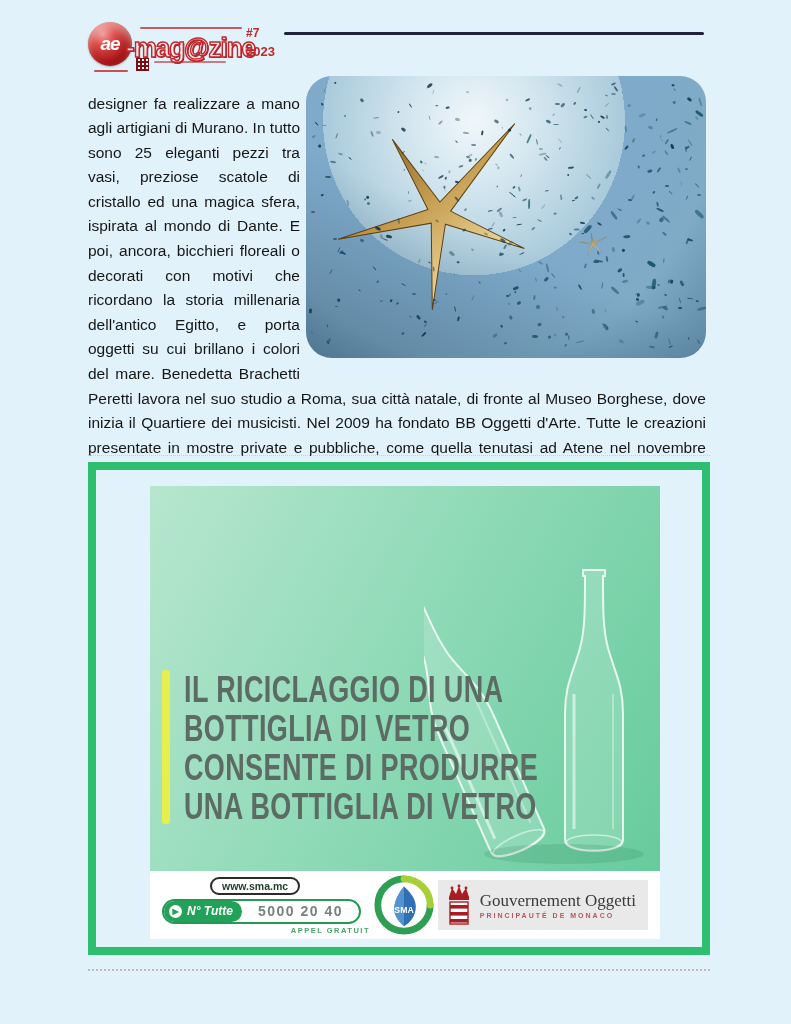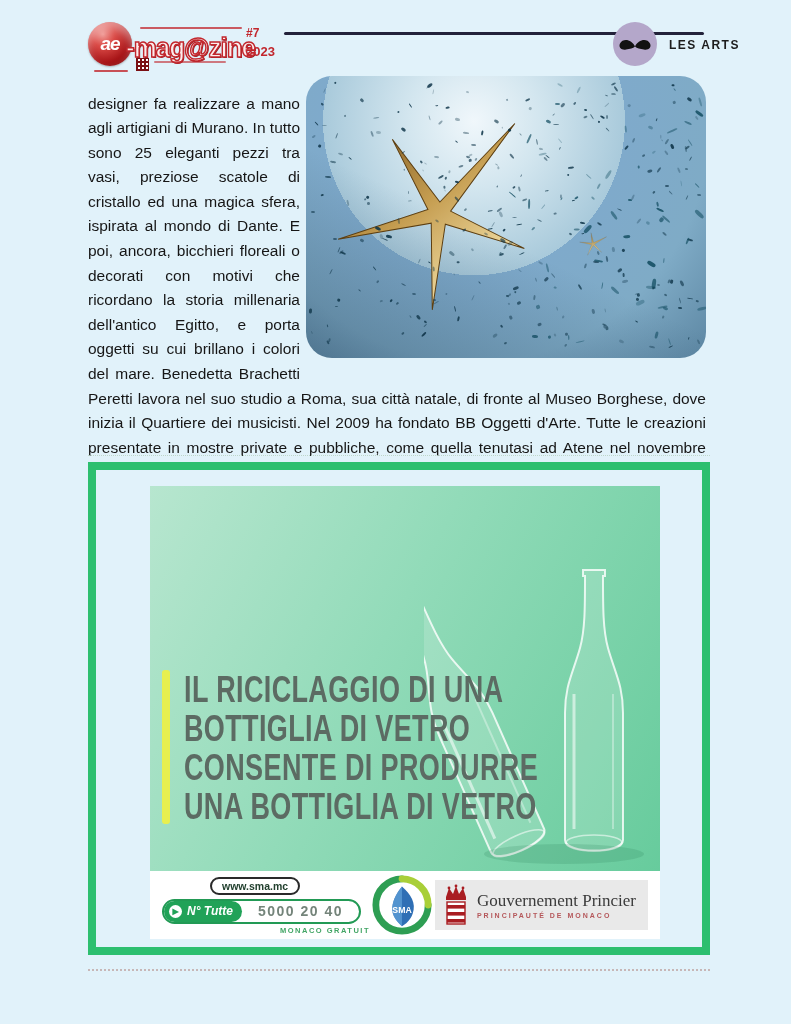--- a/index.html
+++ b/index.html
@@ -96,28 +96,20 @@
     </div>
     <div class="micro m1"></div>
     <div class="logo-word">-mag@zine</div>
     <div class="micro m2"></div>
     <div class="micro m3"></div>
     <div class="logo-qr"></div>
     <div class="logo-issue">#7</div>
     <div class="logo-year">2023</div>
   </div>
   <div class="header-rule"></div>
-  <div class="arts">
-    <div class="arts-circle">
-      <svg width="34" height="15" viewBox="0 0 34 14">
-        <path d="M17 9 C14 2 5 0 2 6 C0 10 4 13 8 12 C12 11 15 11 17 9 C19 11 22 11 26 12 C30 13 34 10 32 6 C29 0 20 2 17 9 Z" fill="#121212"></path>
-      </svg>
-    </div>
-    <div class="arts-label">LES ARTS</div>
-  </div>
 </div>
 
 <div class="content">
   <div class="photo">
     <svg class="star" viewBox="0 0 400 282">
       <defs>
         <linearGradient id="gold" x1="0" y1="0" x2="1" y2="1">
           <stop offset="0" stop-color="#6e4a17"></stop>
           <stop offset="0.45" stop-color="#c59d50"></stop>
           <stop offset="0.8" stop-color="#f0dda4"></stop>
@@ -487,21 +479,21 @@
         <span class="web-pill">www.sma.mc</span>
         <div class="nvert-row">
           <div class="nvert-pill">
             <span class="nvert-left">
                 <span class="play-dot">▶</span>
                 <span>N° Tutte</span>
               </span>
             <span class="nvert-num">5000 20 40</span>
           </div>
         </div>
-        <div class="appel">MONACO GRATUIT</div>
+        <div class="appel">APPEL GRATUIT</div>
       </div>
 
       <svg class="sma-logo" viewBox="0 0 64 64">
         <path d="M32 5 A27 27 0 1 0 59 32" fill="none" stroke="#2e9e53" stroke-width="7" stroke-linecap="round"></path>
         <path d="M32 5 A27 27 0 0 1 59 32" fill="none" stroke="#a9cf38" stroke-width="7" stroke-linecap="round"></path>
         <path d="M32 13 C41 21 47 30 43 41 C40 49 36 51 32 54 C28 50 21 44 22 34 C23 26 27 19 32 13 Z" fill="#2f6fb5"></path>
         <path d="M32 13 C27 19 23 26 22 34 C21 44 28 50 32 54 Z" fill="#5f9fd8" opacity="0.75"></path>
         <text x="32" y="40" text-anchor="middle" font-size="9" font-weight="bold" fill="#ffffff" font-family="Liberation Sans, sans-serif">SMA</text>
       </svg>
 
@@ -511,21 +503,21 @@
           <circle cx="6" cy="4" r="1.4" fill="#a91d22"></circle>
             <circle cx="13" cy="2" r="1.4" fill="#a91d22"></circle>
             <circle cx="20" cy="4" r="1.4" fill="#a91d22"></circle>
           <rect x="3" y="13" width="20" height="3" fill="#a91d22"></rect>
           <rect x="4" y="18" width="18" height="22" fill="#ffffff" stroke="#a91d22" stroke-width="1.4"></rect>
           <rect x="4" y="21" width="18" height="3.6" fill="#a91d22"></rect>
           <rect x="4" y="28" width="18" height="3.6" fill="#a91d22"></rect>
           <rect x="4" y="35" width="18" height="3.6" fill="#a91d22"></rect>
         </svg>
         <div class="gov-text">
-          <div class="gov-title">Gouvernement Princier</div>
+          <div class="gov-title">Gouvernement Oggetti</div>
           <div class="gov-sub">PRINCIPAUTÉ DE MONACO</div>
         </div>
       </div>
     </div>
 
   </div>
 </div>
 
 <div class="dash-bottom"></div>
 

